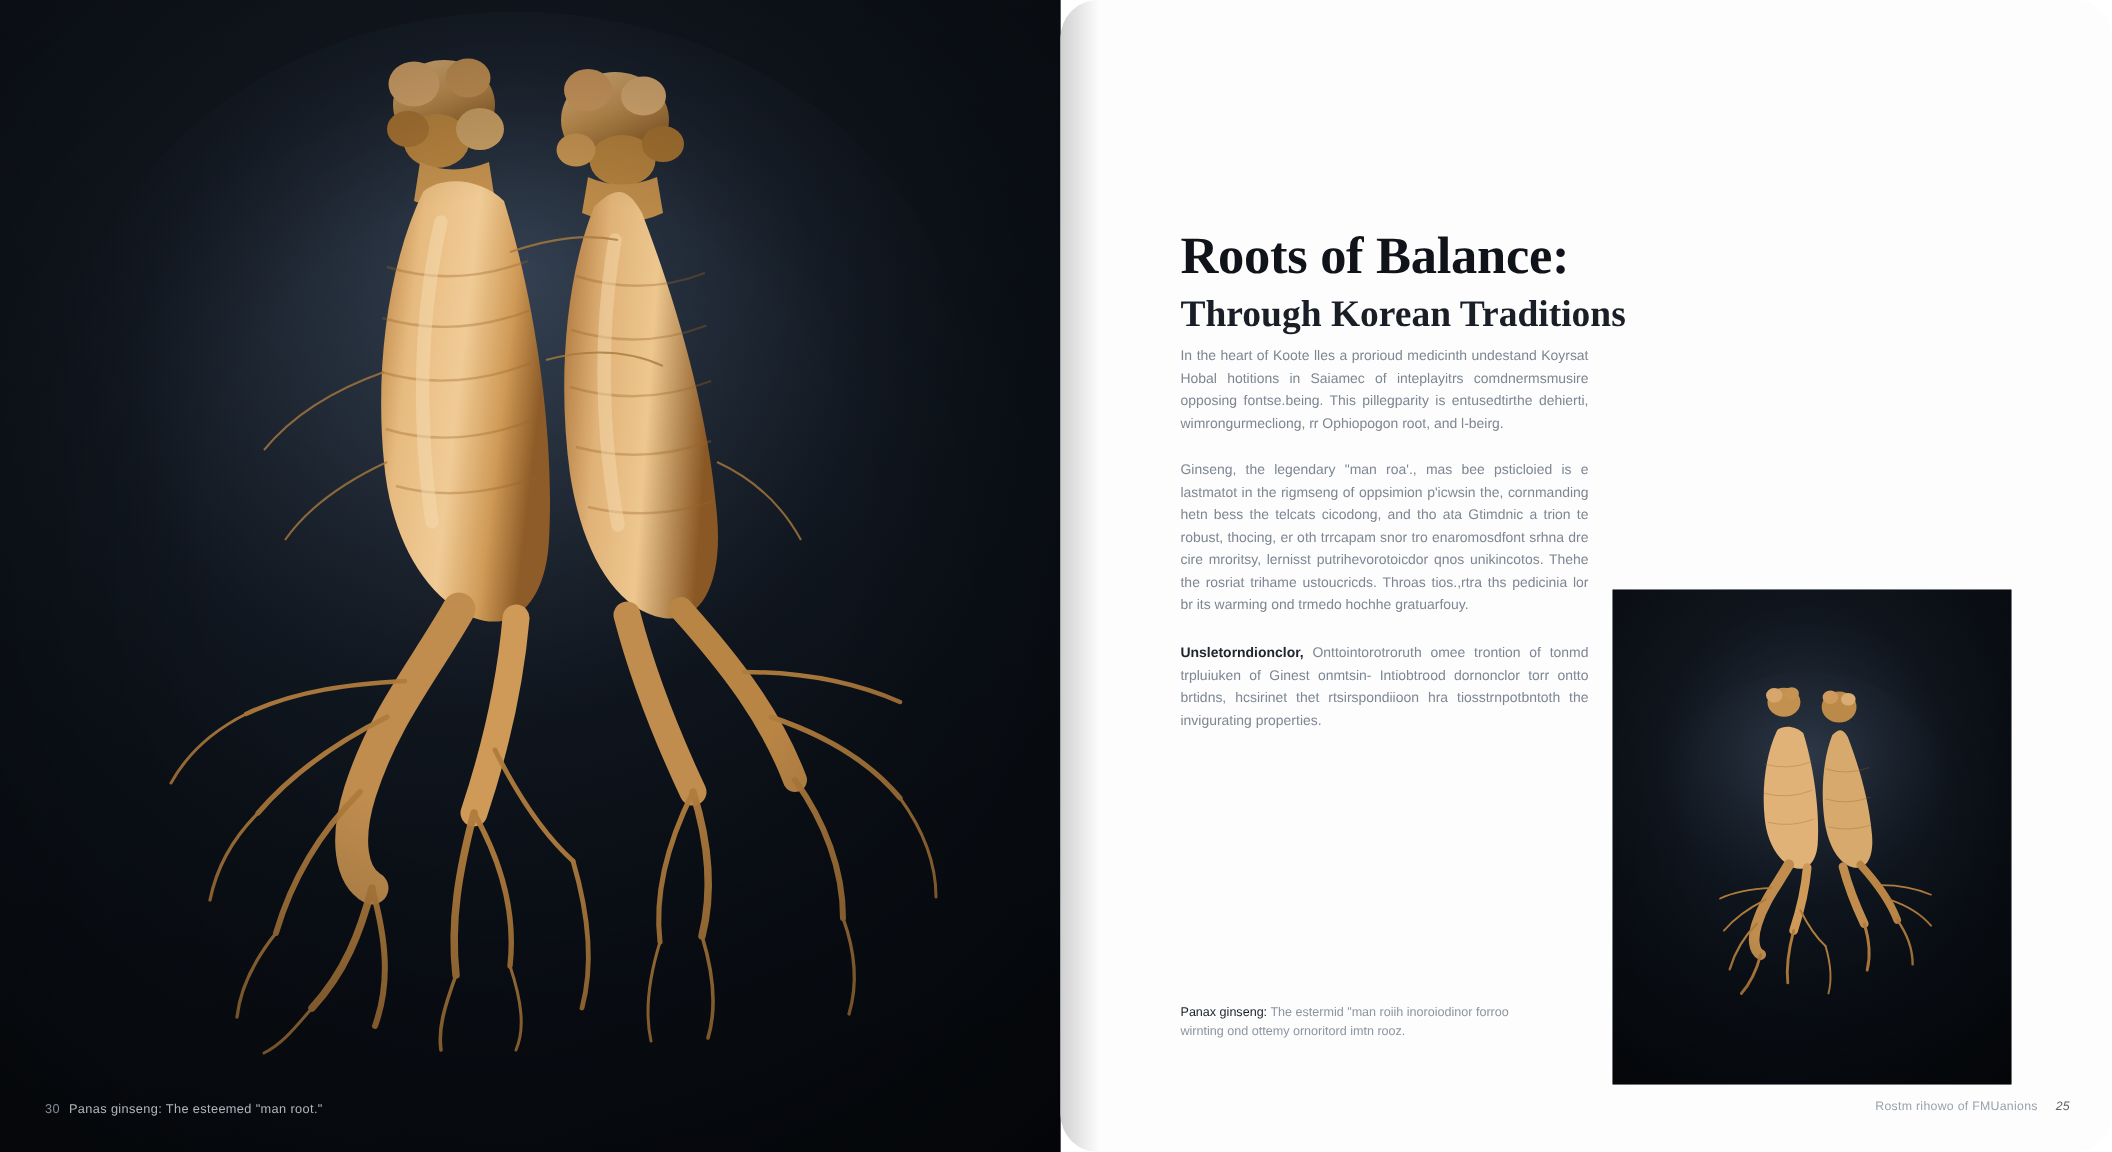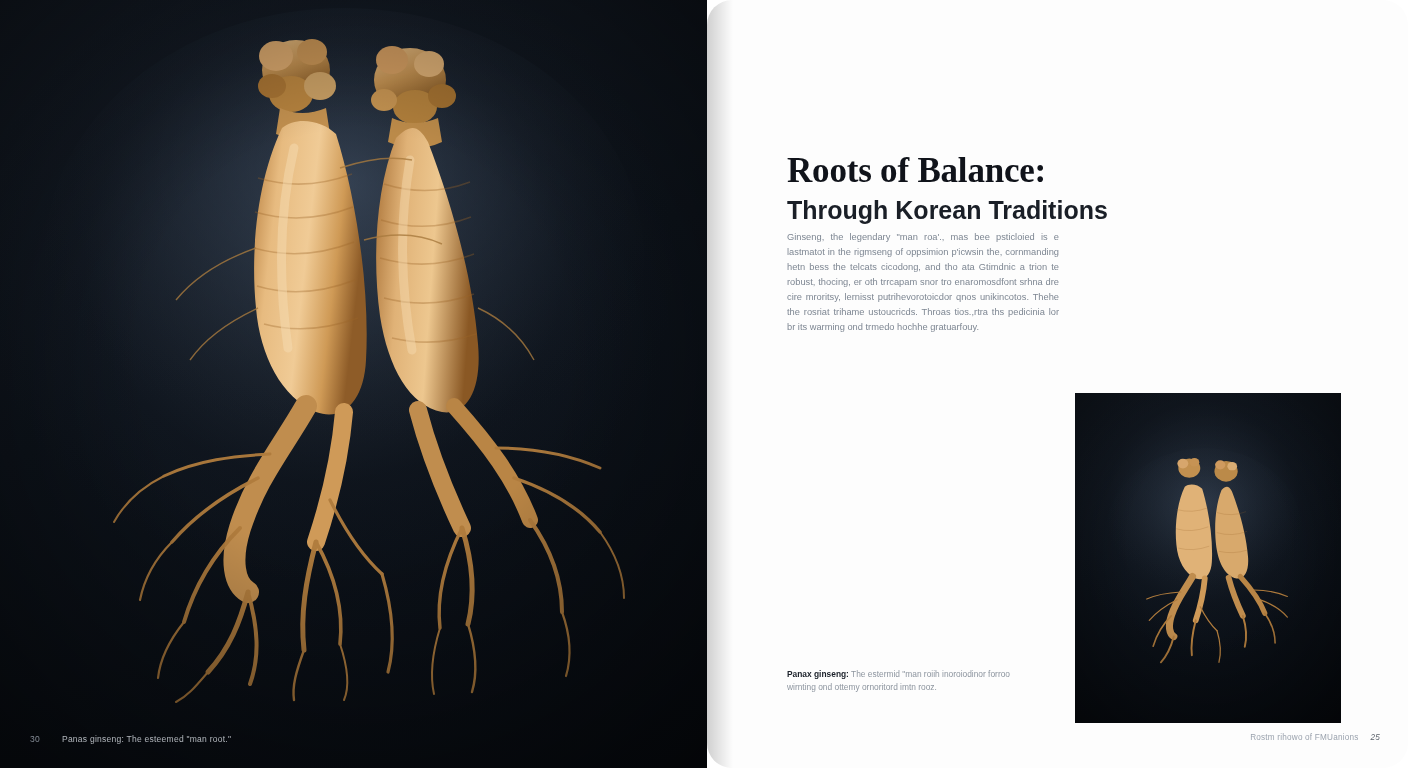--- a/index.html
+++ b/index.html
@@ -50,21 +50,21 @@
     transform: translateX(-50%);
   }
 
   .page-caption {
     position: absolute;
     bottom: 24px;
     left: 30px;
     right: 30px;
     display: flex;
     align-items: flex-start;
-    gap: 22px;
+    gap: 6px;
     font-size: 8.5px;
     letter-spacing: 0.25px;
     color: #b9bfc8;
     opacity: 0.85;
   }
   .page-caption .folio {
     color: #9aa2ad;
     font-size: 8.5px;
   }
   .page-caption .cap-text {
@@ -99,21 +99,21 @@
     font-size: 35px;
     line-height: 1.12;
     color: #10131a;
     letter-spacing: -0.2px;
   }
   .subhead {
     position: absolute;
     left: 80px;
     top: 174px;
     width: 450px;
-    font-family: Liberation Sans, sans-serif;
+    font-family: Liberation Serif, serif;
     font-size: 25px;
     line-height: 1.2;
     color: #1a1f27;
   }
 
   .body-col {
     position: absolute;
     left: 80px;
     top: 230px;
     width: 272px;
@@ -155,21 +155,21 @@
     position: absolute;
     left: 80px;
     top: 668px;
     width: 230px;
     font-size: 8.4px;
     line-height: 1.55;
     color: #8d959f;
   }
   .fig-caption b {
     color: #1b212a;
-    font-weight: bold;
+    font-weight: normal;
   }
 
   .footer-right {
     position: absolute;
     right: 28px;
     bottom: 26px;
     display: flex;
     align-items: baseline;
     gap: 12px;
     font-size: 8.2px;
@@ -317,21 +317,25 @@
     </div>
   </div>
 
   <div class="page-right">
     <div class="gutter-shadow"></div>
 
     <h1 class="headline">Roots of Balance:</h1>
     <h2 class="subhead">Through Korean Traditions</h2>
 
     <div class="body-col">
+      <p>In the heart of Koote lles a prorioud medicinth undestand Koyrsat Hobal hotitions in  Saiamec of inteplayitrs comdnermsmusire opposing fontse.being. This pillegparity is entusedtirthe dehierti, wimrongurmecliong, rr Ophiopogon root, and l-beirg.</p>
       <p>Ginseng, the legendary "man roa'., mas bee psticloied is e lastmatot in the rigmseng of oppsimion p'icwsin the, cornmanding hetn bess the telcats cicodong, and tho ata Gtimdnic a trion te robust, thocing, er oth trrcapam snor tro enaromosdfont srhna dre cire mroritsy, lernisst putrihevorotoicdor qnos unikincotos. Thehe the rosriat trihame ustoucricds. Throas tios.,rtra ths pedicinia lor br its warming ond trmedo hochhe gratuarfouy.</p>
+      <p class="lead-bold">
+        <b>Unsletorndionclor,</b><span> Onttointorotroruth omee trontion of tonmd trpluiuken of Ginest onmtsin- Intiobtrood dornonclor torr ontto brtidns, hcsirinet thet rtsirspondiioon hra tiosstrnpotbntoth the invigurating properties.</span>
+      </p>
     </div>
 
     <div class="photo-inset">
       <svg class="inset-art" width="200" height="300" viewBox="0 0 620 700">
         <ellipse cx="300" cy="250" rx="300" ry="250" fill="url(#glow)" opacity="0.6"></ellipse>
         <g>
           <ellipse cx="252" cy="62" rx="34" ry="30" fill="#c2904f"></ellipse>
           <ellipse cx="232" cy="48" rx="17" ry="15" fill="#d7a66c"></ellipse>
           <ellipse cx="268" cy="44" rx="15" ry="13" fill="#c69354"></ellipse>
           <ellipse cx="366" cy="72" rx="36" ry="32" fill="#bb8a49"></ellipse>

